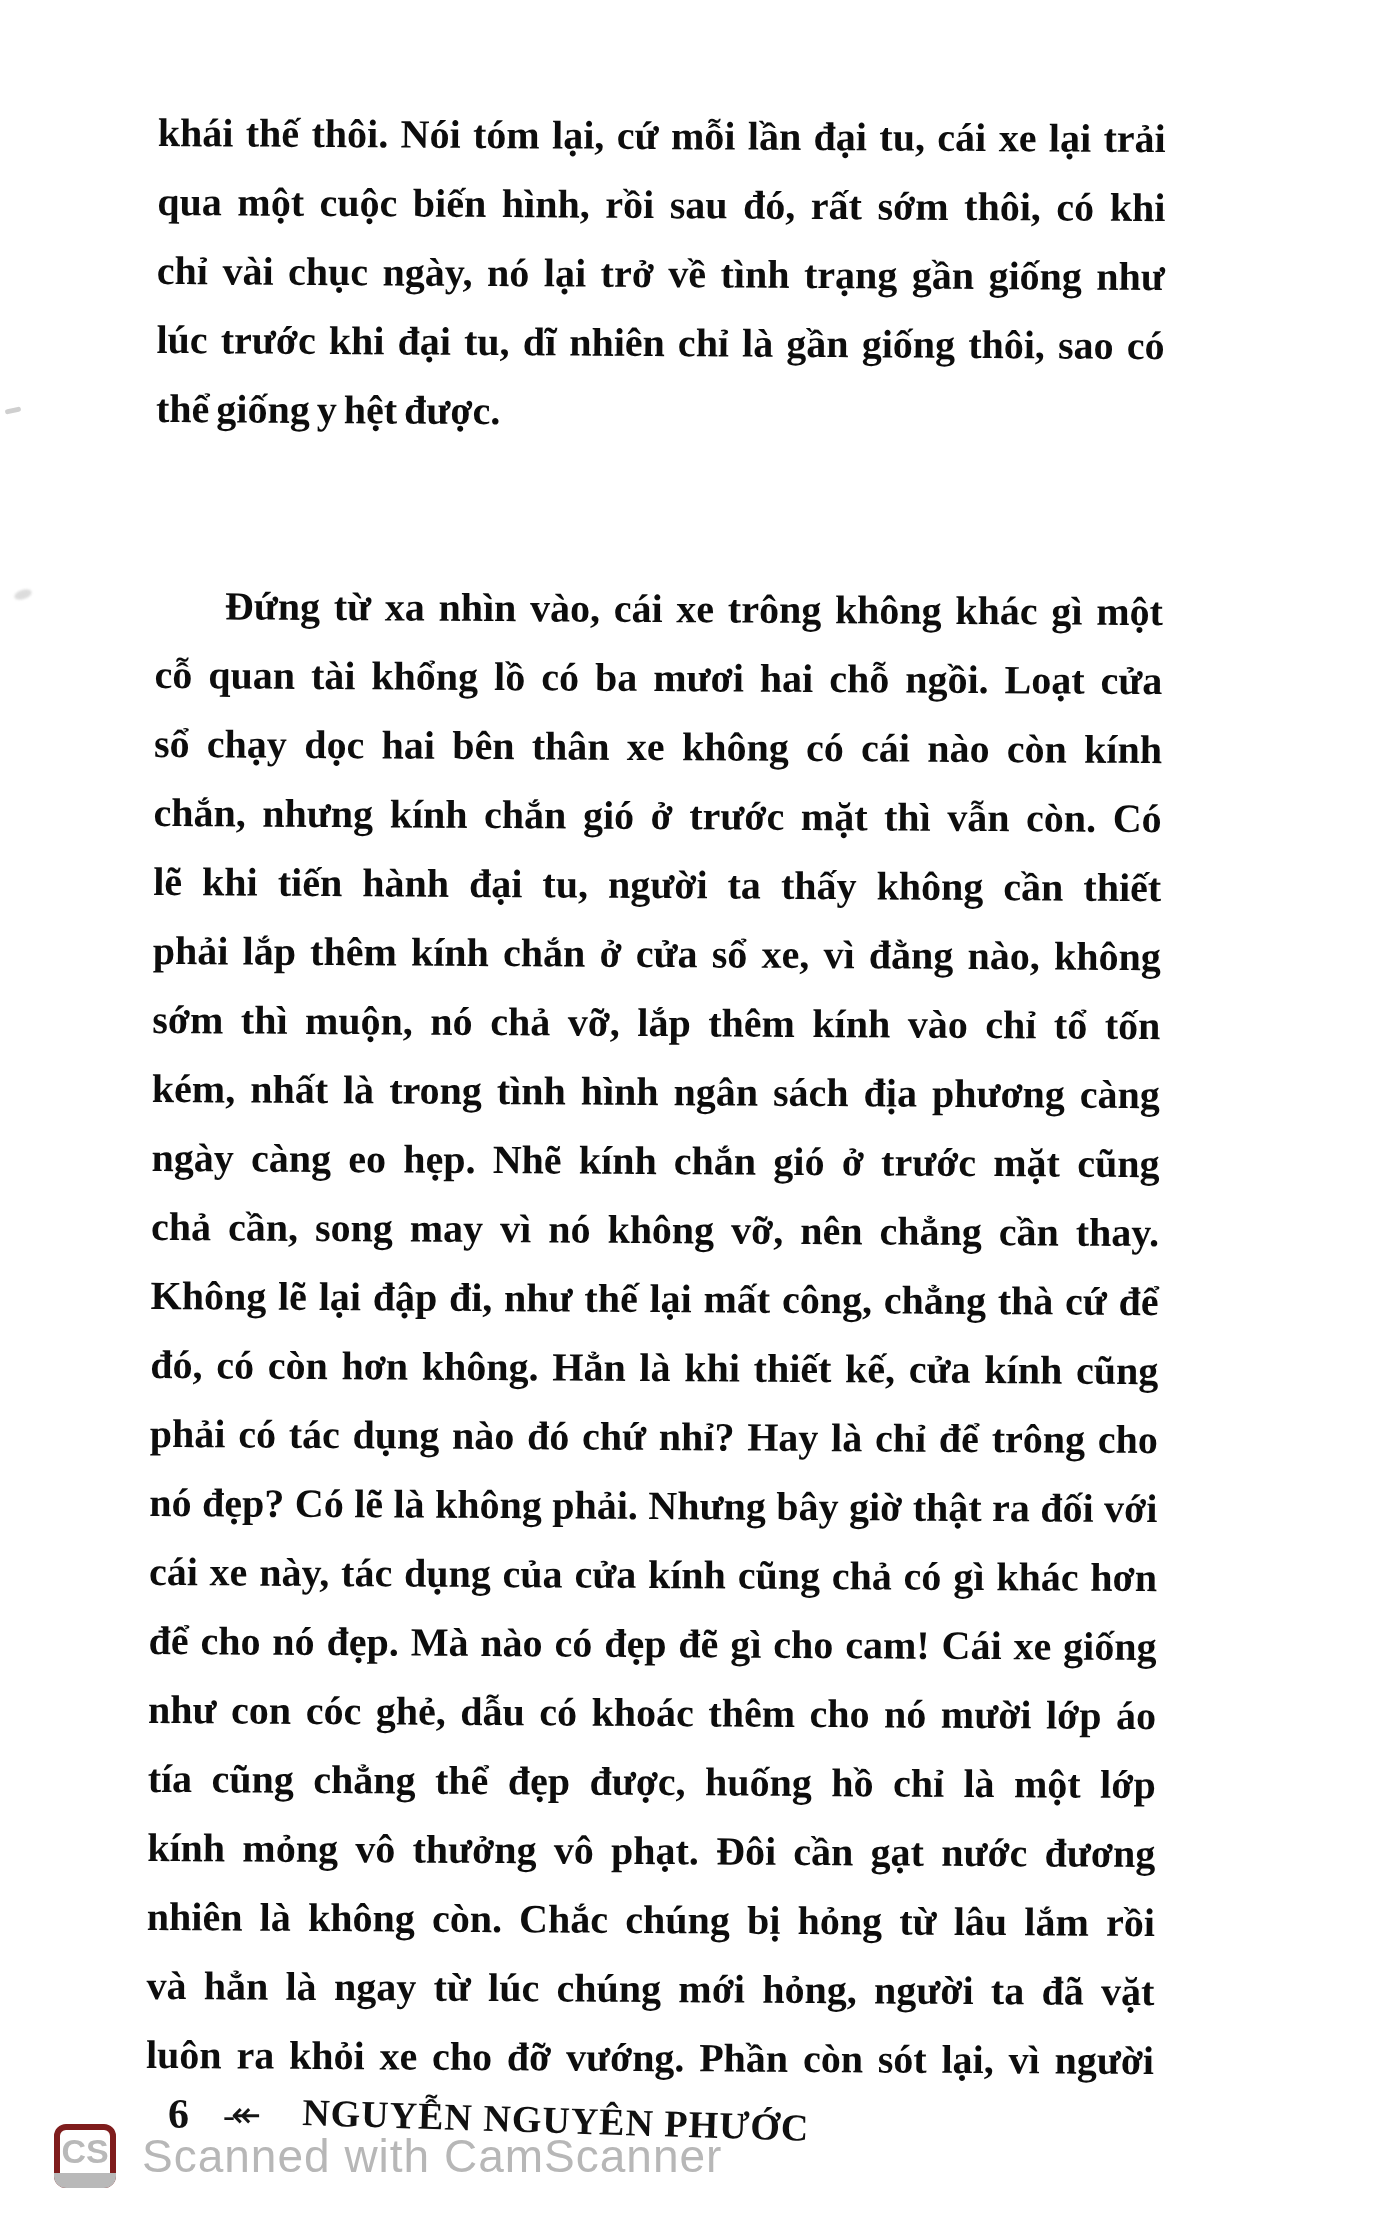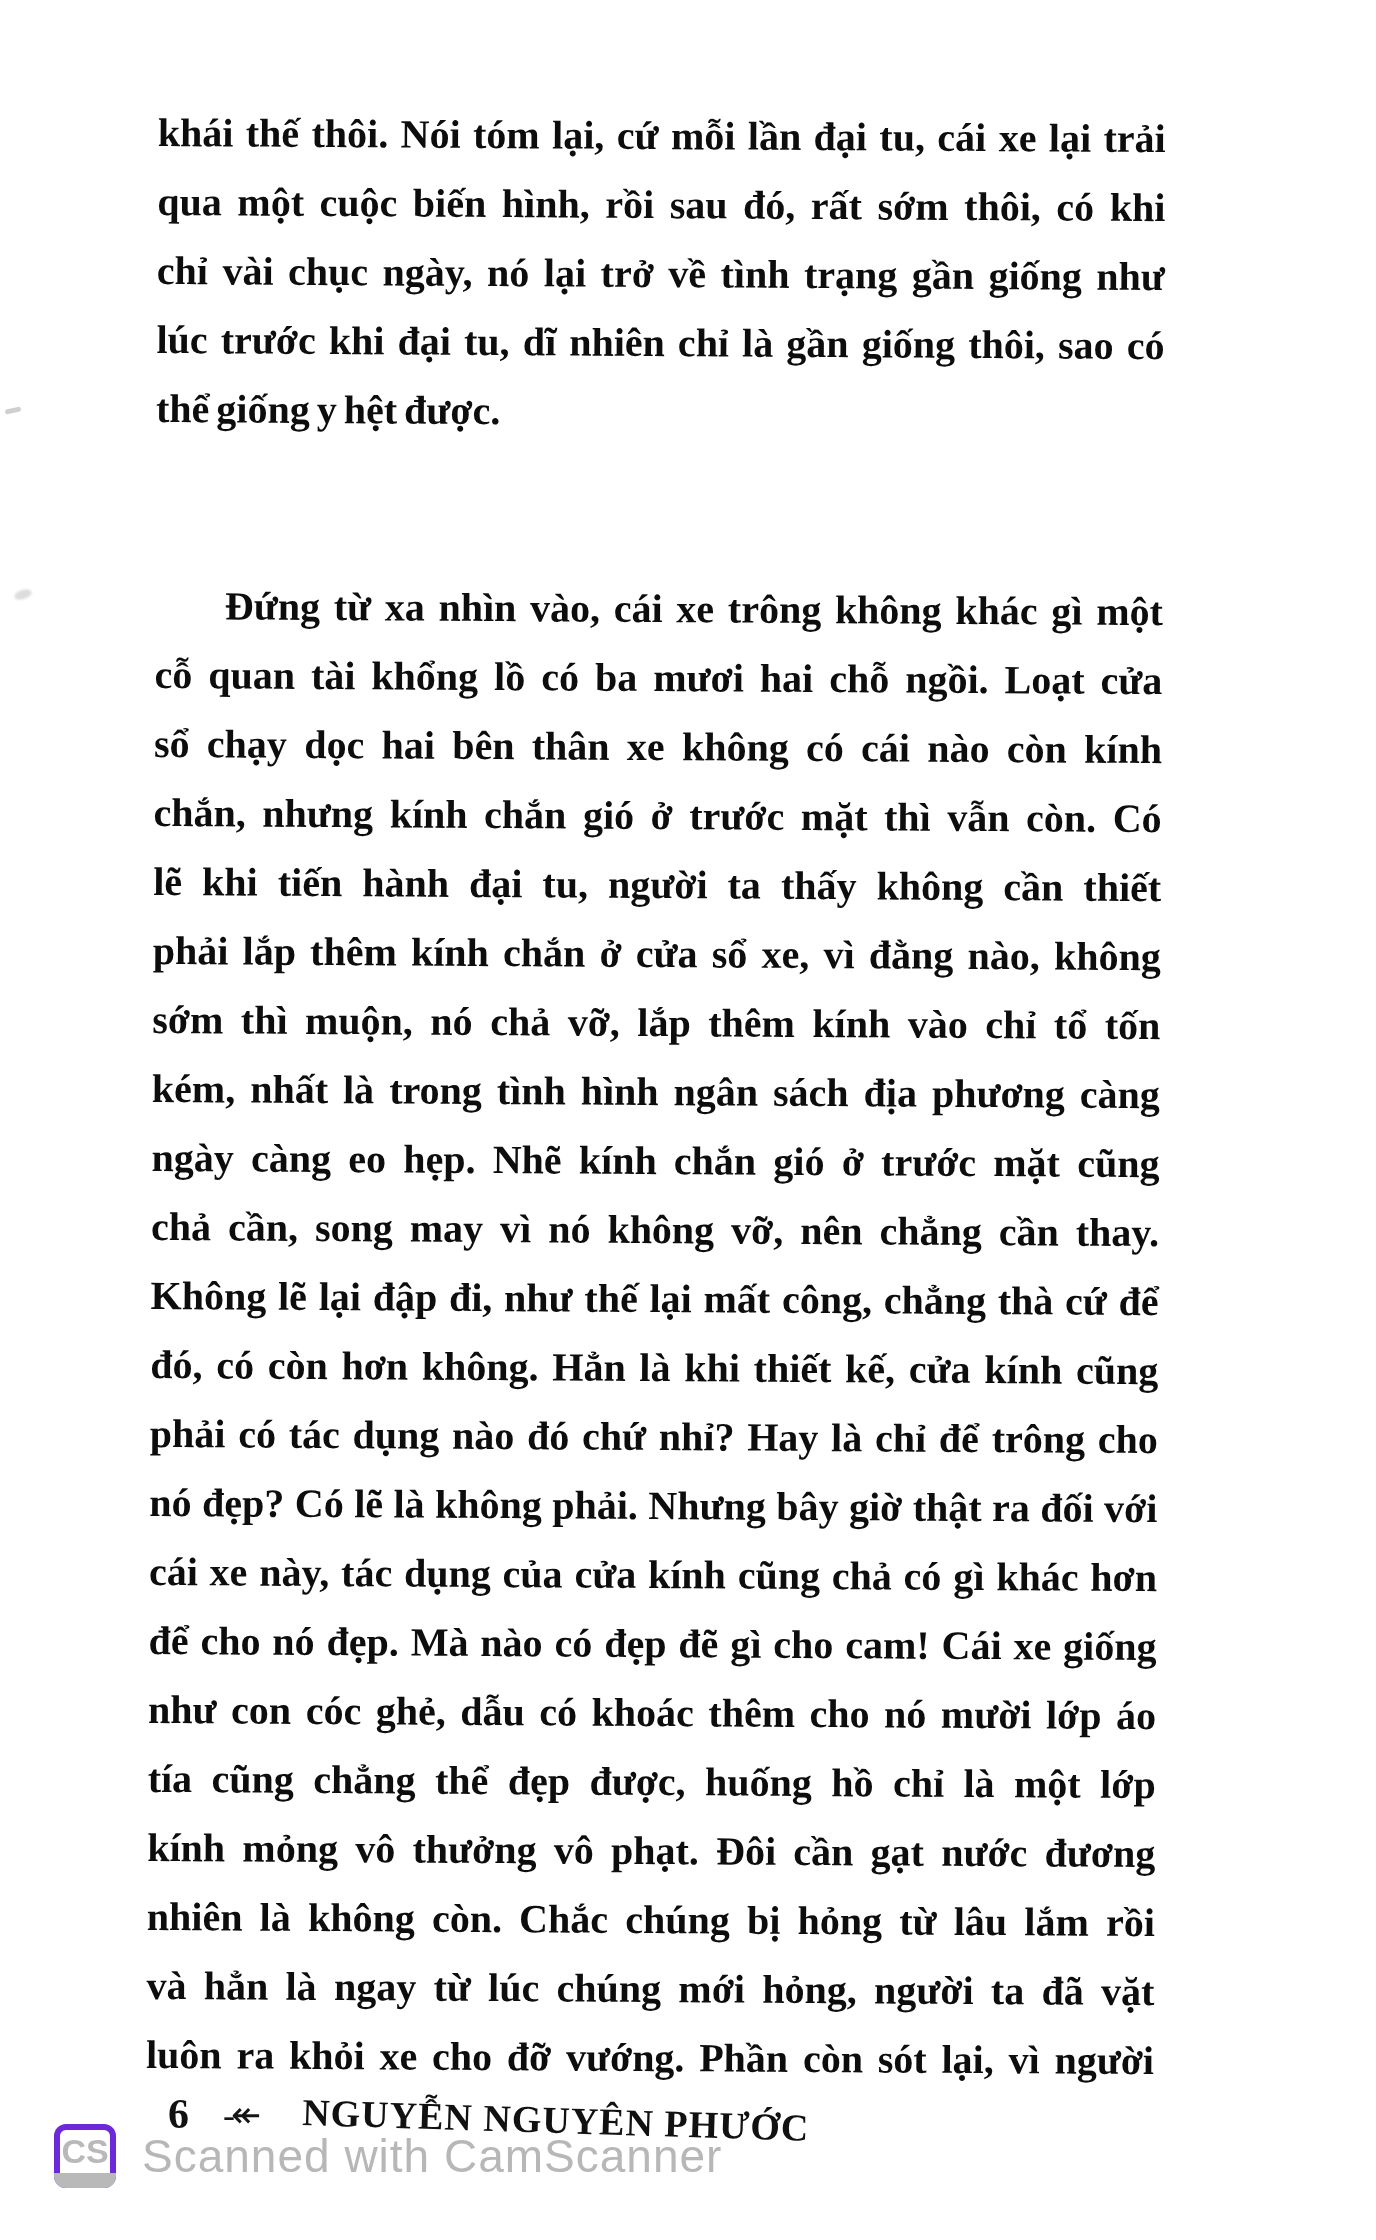--- a/index.html
+++ b/index.html
@@ -73,21 +73,21 @@
     left: 54px;
     top: 2124px;
     display: flex;
     align-items: center;
     font-family: "Liberation Sans", sans-serif;
   }
   .cs-logo {
     position: relative;
     width: 50px;
     height: 52px;
-    border: 6px solid #6d28d9;
+    border: 6px solid #7f1d1d;
     border-radius: 12px;
     background: #ffffff;
     flex: 0 0 auto;
   }
   .cs-logo .cs-letters {
     position: absolute;
     left: 0; right: 0; top: 2px;
     text-align: center;
     font-size: 34px;
     font-weight: bold;

